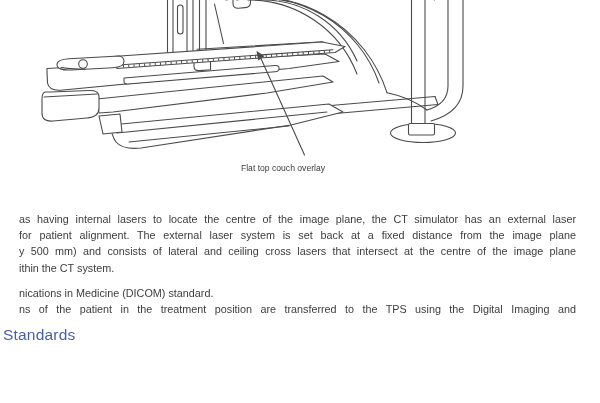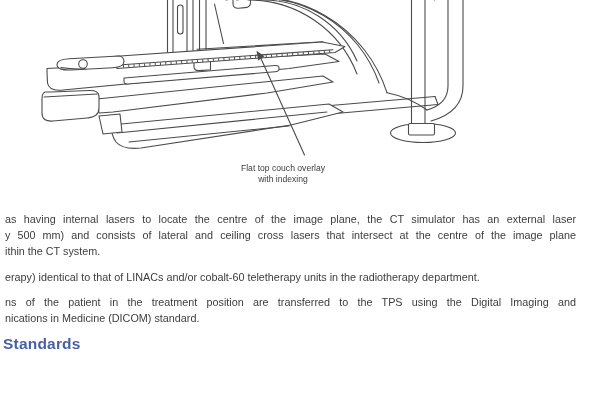--- a/index.html
+++ b/index.html
@@ -14,26 +14,26 @@
   .figure-wrap{position:absolute;left:0;top:0;width:600px;height:200px;padding-left:27px;}
   .figure-caption{
     position:absolute;left:223px;top:163px;width:120px;
     text-align:center;font-size:8.6px;line-height:10.5px;color:var(--caption);
   }
   .figure-caption span{display:block;}
   .textblock{
     position:absolute;left:3px;top:211px;width:573px;
     color:var(--body-text);font-size:10.8px;line-height:16.2px;
   }
-  .para{margin:0 0 9px 2px;}
+  .para{margin:0 0 9px 16px;}
   .pline{min-height:16.2px;}
   .jline{text-align:justify;text-align-last:justify;}
   .lastline{text-align:left;text-align-last:left;}
   .heading{
-    margin-top:6px;font-size:15.5px;line-height:18px;font-weight:700;
+    margin-top:6px;font-size:15.5px;line-height:18px;font-weight:400;
     color:var(--heading);letter-spacing:0.2px;
   }
   svg{display:block;}
 </style>
 </head>
 <body>
 
 <div class="page">
 
   <div class="figure-wrap">
@@ -116,35 +116,34 @@
 
         <g>
           <path d="M 233.5 57.5 L 277.5 155"></path>
           <polygon points="229.5,50.8 237.4,56.3 231.2,60.6" fill="var(--line-art)" stroke="none"></polygon>
         </g>
       </g>
     </svg>
 
     <div class="figure-caption">
       <span>Flat top couch overlay</span>
-      <span>with indexing</span>
     </div>
   </div>
 
   <div class="textblock">
     <div>
         <div class="para">
           <div class="pline jline">as having internal lasers to locate the centre of the image plane, the CT simulator has an external laser</div>
+          <div class="pline jline">for patient alignment. The external laser system is set back at a fixed distance from the image plane</div>
           <div class="pline jline">y 500 mm) and consists of lateral and ceiling cross lasers that intersect at the centre of the image plane</div>
           <div class="pline lastline">ithin the CT system.</div>
         </div>
         <div class="para">
-          <div class="pline lastline">erapy) identical to that of LINACs and/or cobalt-60 teletherapy units in the radiotherapy department.</div>
         </div>
         <div class="para">
+          <div class="pline lastline">nications in Medicine (DICOM) standard.</div>
           <div class="pline jline">ns of the patient in the treatment position are transferred to the TPS using the Digital Imaging and</div>
-          <div class="pline lastline">nications in Medicine (DICOM) standard.</div>
         </div>
       </div>
     <div class="heading">Standards</div>
   </div>
 
 </div>
 
 </body></html>

